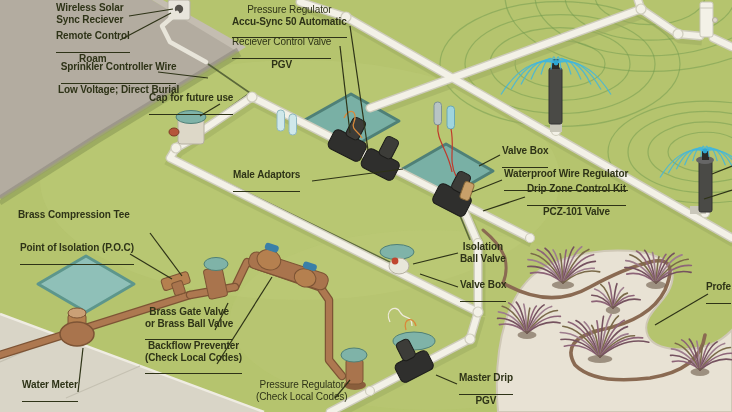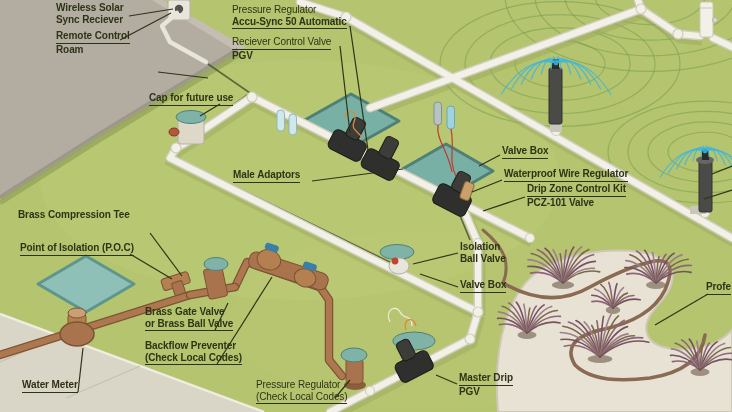--- a/index.html
+++ b/index.html
@@ -1,28 +1,29 @@
 <!DOCTYPE html>
 <html><head>
 <meta charset="utf-8">
 <style>
   html,body{margin:0;padding:0;background:#222;}
   .scene{
     position:relative;width:732px;height:412px;overflow:hidden;
     background:#b5c46e;
     font-family:"Liberation Sans",sans-serif;
+    text-align:center;
   }
   .scene svg{position:absolute;left:0;top:0;}
   .lbl{
     position:absolute;color:#2e3317;font-size:10px;line-height:11.5px;
     letter-spacing:-0.1px;white-space:nowrap;z-index:5;
   }
   .lbl .row{display:block;}
   .b{font-weight:bold;}
-  .u{display:inline-block;border-bottom:1.4px solid #2e3317;padding-bottom:1px;}
+  .u{display:inline-block;border-bottom:1.4px solid #2e3317;padding-bottom:10px;}
 </style>
 </head>
 <body>
 
 <div class="scene">
 
 <svg width="732" height="412" viewBox="0 0 732 412">
 
   <rect x="0" y="0" width="732" height="412" fill="#b5c46e"></rect>
   <ellipse cx="300" cy="180" rx="260" ry="120" fill="#c2cf7e" opacity="0.25"></ellipse>
@@ -376,20 +377,24 @@
 </svg>
 
   <div class="lbl" style="left:56px;top:2px">
     <span class="row b">Wireless Solar</span>
     <span class="row b">Sync Reciever</span>
   </div>
   <div class="lbl" style="left:56px;top:30px">
     <span class="row"><span class="b u">Remote Control</span></span>
     <span class="row b">Roam</span>
   </div>
+  <div class="lbl" style="left:58px;top:61px">
+    <span class="row"><span class="b u">Sprinkler Controller Wire</span></span>
+    <span class="row b">Low Voltage; Direct Burial</span>
+  </div>
   <div class="lbl" style="left:149px;top:92px">
     <span class="row"><span class="b u">Cap for future use</span></span>
   </div>
   <div class="lbl" style="left:232px;top:4px">
     <span class="row">Pressure Regulator</span>
     <span class="row"><span class="b u">Accu-Sync 50 Automatic</span></span>
   </div>
   <div class="lbl" style="left:232px;top:36px">
     <span class="row"><span class="u">Reciever Control Valve</span></span>
     <span class="row b">PGV</span>

